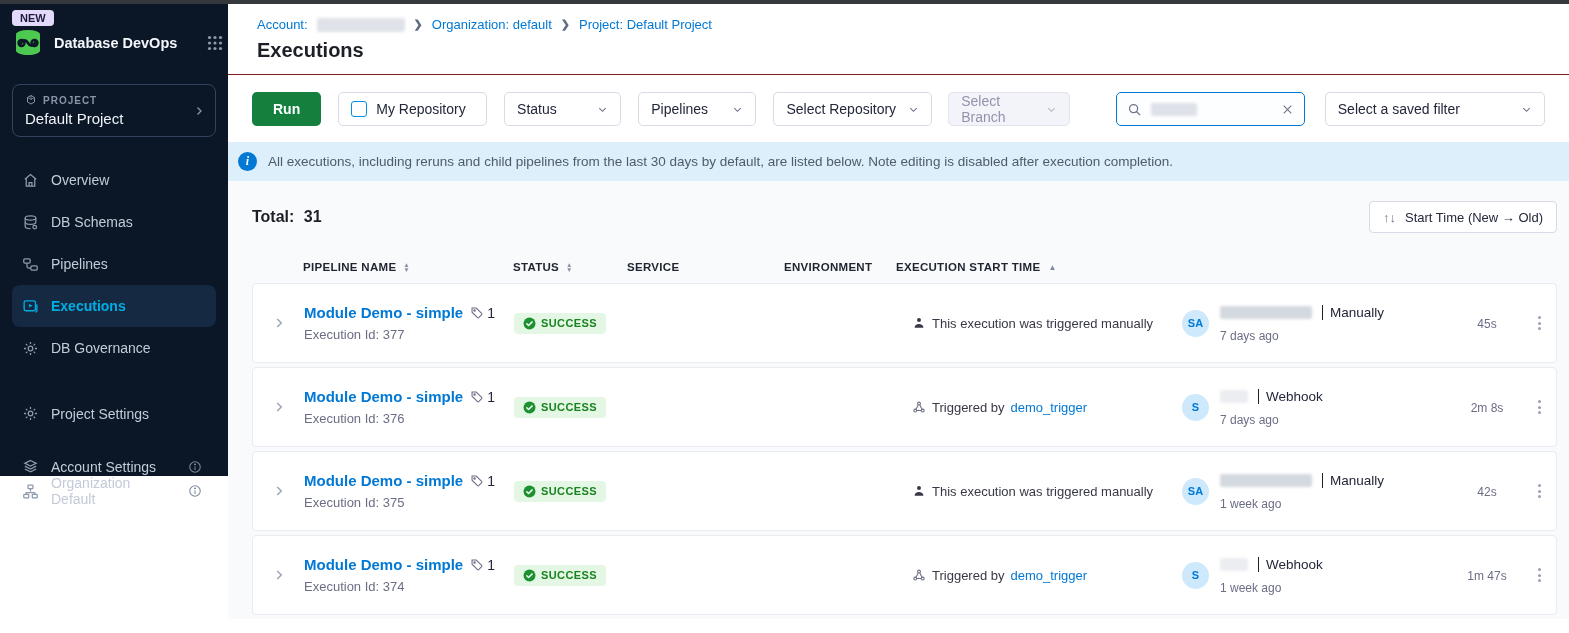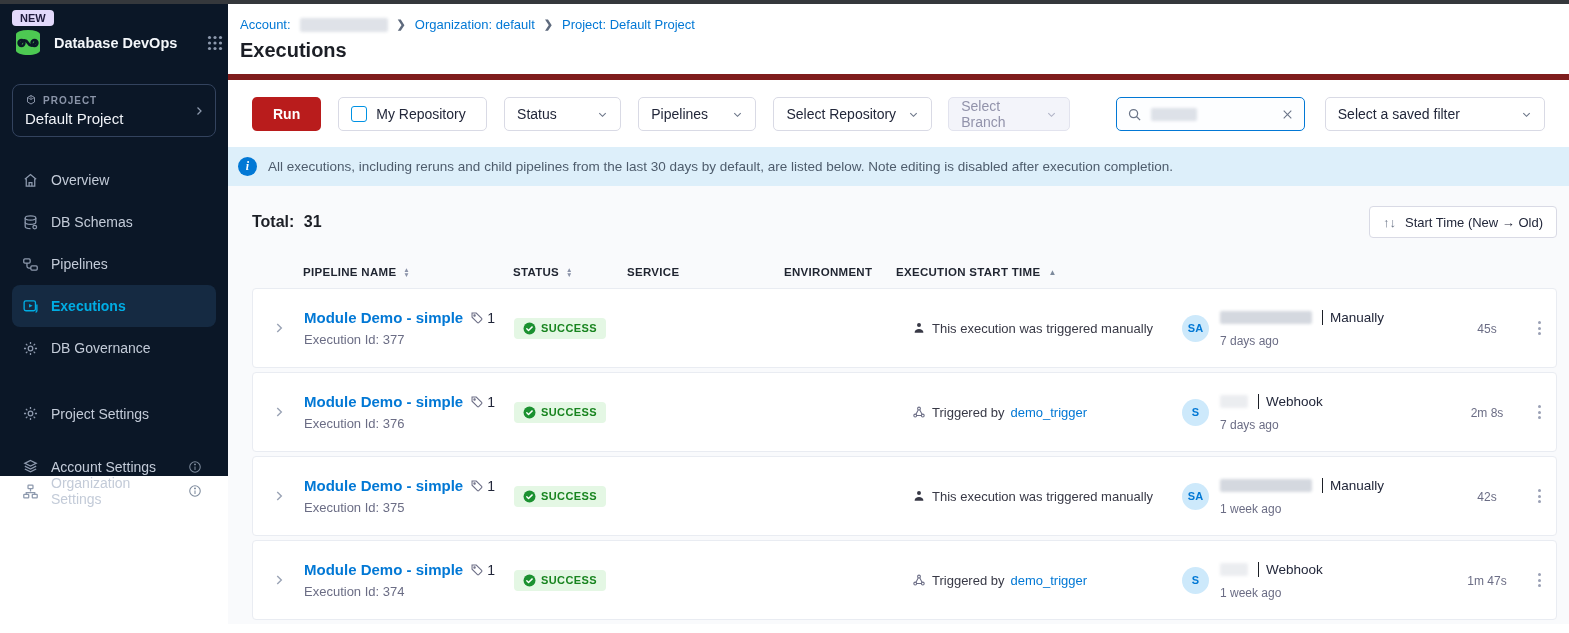--- a/index.html
+++ b/index.html
@@ -27,30 +27,30 @@
               font-size:14px; color:#c3cbd8; cursor:pointer; }
   .nav-item .ni { color:#8d99ad; display:flex; }
   .nav-item.active { margin:0 12px; padding-left:10px; border-radius:8px; background:#152a42;
                      color:#00ade4; font-weight:bold; }
   .nav-item.active .ni { color:#00ade4; }
   .side-divider { height:1px; background:#22304a; margin:18px 12px; }
   .nav-item .info-ic { margin-left:auto; margin-right:26px; color:#7d8a9c; display:flex; }
 
   
   .main { flex:1; min-width:0; display:flex; flex-direction:column; background:#fff; }
-  .header { padding:13px 12px 0; border-bottom:6px solid #7f1d1d; }
+  .header { padding:13px 29px 0; border-bottom:1px solid #7f1d1d; }
   .breadcrumb { display:flex; align-items:center; gap:9px; font-size:13px; }
   .crumb-link { color:#0278d5; cursor:pointer; }
   .crumb-sep { color:#5e6a7d; font-size:11px; font-weight:bold; }
   .redacted { background:#dfe2e8; border-radius:2px; filter:blur(1.5px); display:inline-block; }
   .crumb-redacted { width:88px; height:14px; }
   .page-title { font-size:20px; font-weight:bold; color:#1c1f26; margin:7px 0 12px; }
 
   .toolbar { display:flex; align-items:center; padding:17px 24px 16px; background:#fff; }
-  .btn-run { background:#b91c1c; color:#fff; font-size:14px; font-weight:bold; border:none;
+  .btn-run { background:#15803d; color:#fff; font-size:14px; font-weight:bold; border:none;
              border-radius:5px; height:34px; padding:0 21px; cursor:pointer; }
   .pill { border:1px solid #d9dae5; border-radius:5px; height:34px; display:flex; align-items:center;
           padding:0 12px; background:#fff; font-size:14px; color:#22273a; cursor:pointer; }
   .pill .chev { margin-left:auto; color:#6b7588; display:flex; }
   .my-exec { margin-left:17px; gap:9px; width:150px; }
   .checkbox { width:16px; height:16px; border:1.5px solid #0092e4; border-radius:3px; background:#fff; flex-shrink:0; }
   .dd-status { margin-left:17px; width:118px; }
   .dd-pipelines { margin-left:17px; width:119px; }
   .dd-repo { margin-left:17px; width:160px; }
   .dd-branch { margin-left:16px; width:123px; background:#f3f4fa; border-color:#e2e3ee; color:#9293ab; cursor:default; }
@@ -258,21 +258,21 @@
     </div>
     <div class="nav-item">
       <span class="ni">
         <svg width="17" height="17" viewBox="0 0 24 24" fill="none" stroke="currentColor" stroke-width="1.8">
           <rect x="8.5" y="3" width="7" height="5" rx="1"></rect>
             <rect x="2.5" y="16" width="7" height="5" rx="1"></rect>
           <rect x="14.5" y="16" width="7" height="5" rx="1"></rect>
             <path d="M12 8v4M6 16v-2.5h12V16"></path>
         </svg>
       </span>
-      <span>Organization Settings</span>
+      <span>Organization Default</span>
       <span class="info-ic">
         <svg width="14" height="14" viewBox="0 0 24 24" fill="none" stroke="currentColor" stroke-width="1.8">
           <circle cx="12" cy="12" r="9"></circle>
             <path d="M12 11v6"></path>
             <circle cx="12" cy="7.5" r="0.8" fill="currentColor"></circle>
         </svg>
       </span>
     </div>
   </aside>
 

